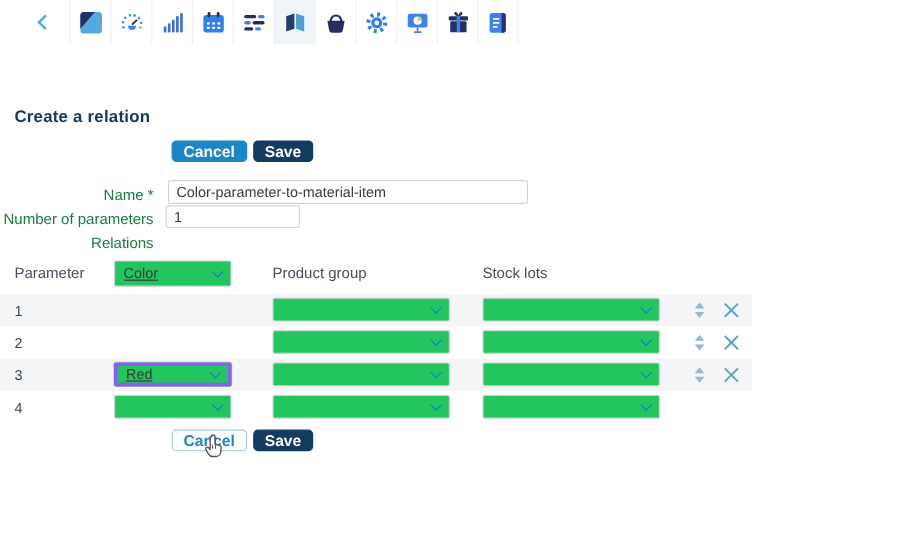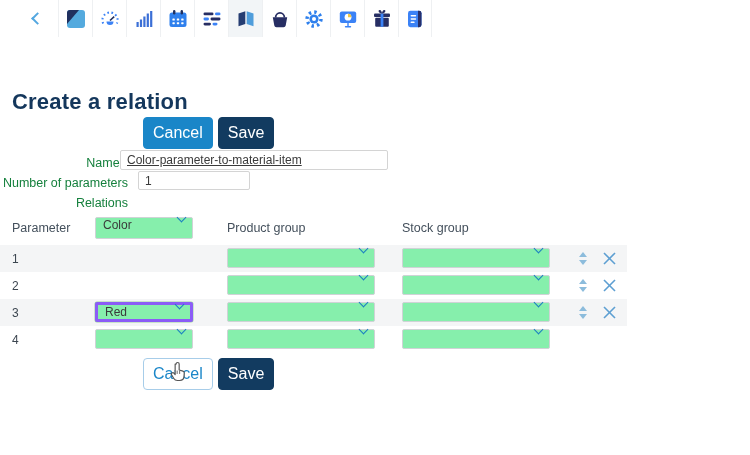--- a/index.html
+++ b/index.html
@@ -13,39 +13,39 @@
   .icon-cell { width:34px; display:flex; align-items:center; justify-content:center; border-left:1px solid #eef0f2; cursor:pointer; }
   .icon-cell:last-of-type { border-right:1px solid #eef0f2; }
   .icon-cell.active { background:#f2f5f7; }
   .icon-cell svg { width:20px; height:20px; display:block; }
 
   
   .tabs { position:absolute; top:37px; left:0; width:750px; height:34px; background:#edeff2; display:flex; align-items:center; padding-left:18px; gap:16px; }
   .tab { font-size:13px; color:#2a4763; white-space:nowrap; cursor:pointer; }
 
   
-  .page-title { position:absolute; left:12px; top:89px; font-size:22px; font-weight:bold; color:#14375c; letter-spacing:.2px; }
+  .page-title { position:absolute; left:12px; top:89px; font-size:14px; font-weight:bold; color:#14375c; letter-spacing:.2px; }
 
   .actions { position:absolute; display:flex; gap:5px; }
   .actions.top { left:143px; top:117px; }
   .actions.bottom { left:143px; top:358px; }
-  .btn { height:32px; padding:0 9px; font-size:16px; border-radius:4px; border:1px solid transparent; display:flex; align-items:center; cursor:pointer; font-family:inherit; }
+  .btn { height:18px; padding:0 9px; font-size:13px; border-radius:4px; border:1px solid transparent; display:flex; align-items:center; cursor:pointer; font-family:inherit;font-weight:bold; }
   .btn.blue { background:#1a86c8; border-color:#1a86c8; color:#fff; }
   .btn.navy { background:#123b60; border-color:#123b60; color:#fff; }
   .btn.outline { background:#fff; border-color:#a7cde9; color:#1a86c8; }
 
   .flabel { position:absolute; left:0; width:128px; text-align:right; font-size:12.5px; color:#15803d; }
   .tinput { position:absolute; height:20px; border:1px solid #d4d4d4; border-radius:2px; font-size:12px; color:#3a3a3a; padding:0 6px; font-family:inherit; background:#fff; }
 
   
   .thead-label { position:absolute; font-size:12.5px; color:#44505c;text-align:right; }
   .row { position:absolute; left:0; width:630px; height:27px; }
   .row.shaded { background:#f4f5f6; width:627px; }
   .rownum { position:absolute; left:12px; top:7px; font-size:12px; color:#3c4650; }
-  .select { position:absolute; height:20px; background:#86efac; border:1px solid #cfd3d6; border-radius:2px; display:flex; align-items:flex-start; padding:0 7px; font-size:12px; color:#3a3a3a; cursor:pointer; }
+  .select { position:absolute; height:20px; background:#22c55e; border:1px solid #cfd3d6; border-radius:2px; display:flex; align-items:center; padding:0 7px; font-size:12px; color:#3a3a3a; cursor:pointer;text-decoration:underline; }
   .select.green { border:3px solid #8b5cf6; box-shadow:0 0 0 .5px #9ed6a0; }
   .select .chev { margin-left:auto; width:7px; height:7px; border-right:1.8px solid #1a7fc2; border-bottom:1.8px solid #1a7fc2; transform:rotate(45deg); margin-top:-4px; flex:none; }
   .sel1 { left:95px; top:3px; width:98px; }
   .sel2 { left:227px; top:3px; width:148px; }
   .sel3 { left:402px; top:3px; width:148px; }
   .handle { position:absolute; left:578px; top:6px; display:flex; flex-direction:column; align-items:center; gap:3px; cursor:grab; padding:1px; }
   .tri-up { width:0; height:0; border-left:4px solid transparent; border-right:4px solid transparent; border-bottom:5px solid #8cbcdc; }
   .tri-dn { width:0; height:0; border-left:4px solid transparent; border-right:4px solid transparent; border-top:5px solid #8cbcdc; }
   .del { position:absolute; left:602px; top:6px; width:15px; height:15px; cursor:pointer; }
 
@@ -156,35 +156,35 @@
 
 
   <h1 class="page-title">Create a relation</h1>
 
   <div class="actions top">
     <button class="btn blue">Cancel</button>
     <button class="btn navy">Save</button>
   </div>
 
   <label class="flabel" style="top:156px;">Name *</label>
-  <input class="tinput" style="left: 120px; top: 150px; width: 268px; text-decoration: underline;" value="Color-parameter-to-material-item">
+  <input class="tinput" style="left: 140px; top: 150px; width: 300px;" value="Color-parameter-to-material-item">
 
   <label class="flabel" style="top:176px;">Number of parameters</label>
   <input class="tinput" style="left: 138px; top: 171px; width: 112px; height: 19px;" value="1">
 
   <label class="flabel" style="top:196px;">Relations</label>
 
   <div class="row" style="top:216px; height:24px;">
     <span class="thead-label" style="left:12px; top:5px;">Parameter</span>
     <div class="select sel1" style="top:1px; height:22px;">
       <span>Color</span>
       <span class="chev"></span>
     </div>
     <span class="thead-label" style="left:227px; top:5px;">Product group</span>
-    <span class="thead-label" style="left:402px; top:5px;">Stock group</span>
+    <span class="thead-label" style="left:402px; top:5px;">Stock lots</span>
   </div>
 
   <div class="row shaded" style="top:245px;">
     <span class="rownum">1</span>
     <div class="select sel2">
       <span></span>
       <span class="chev"></span>
     </div>
     <div class="select sel3">
       <span></span>

